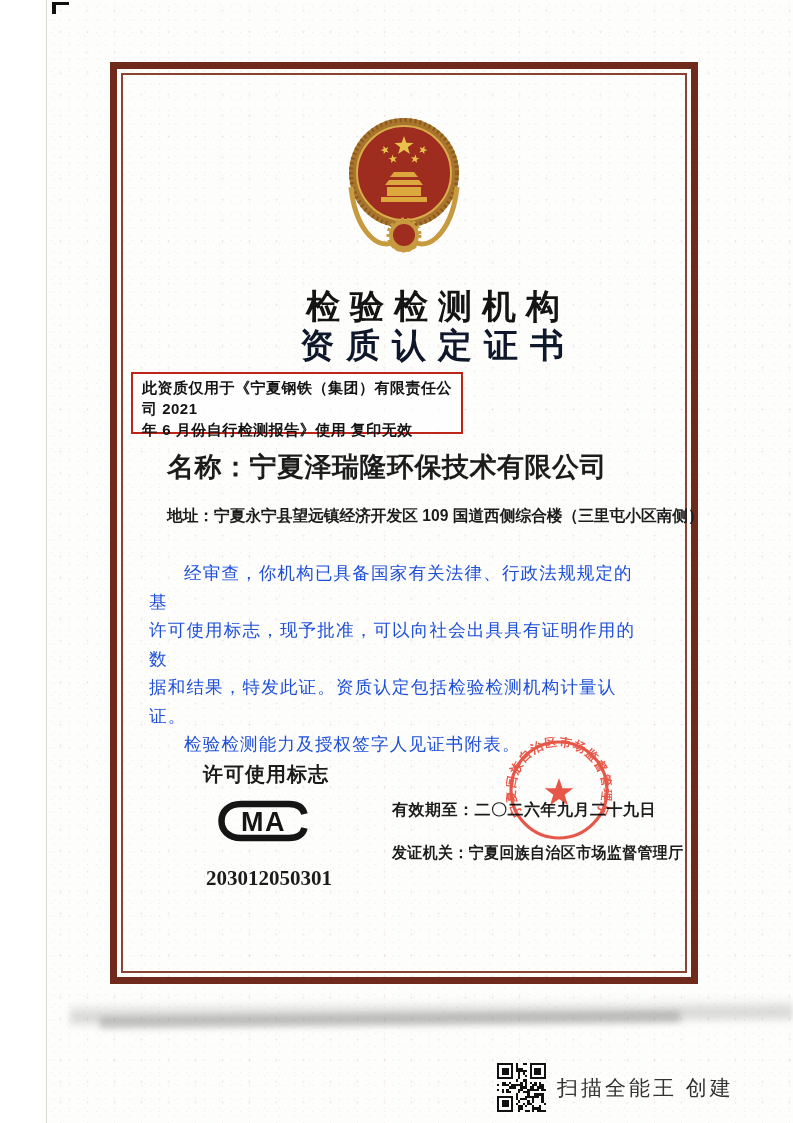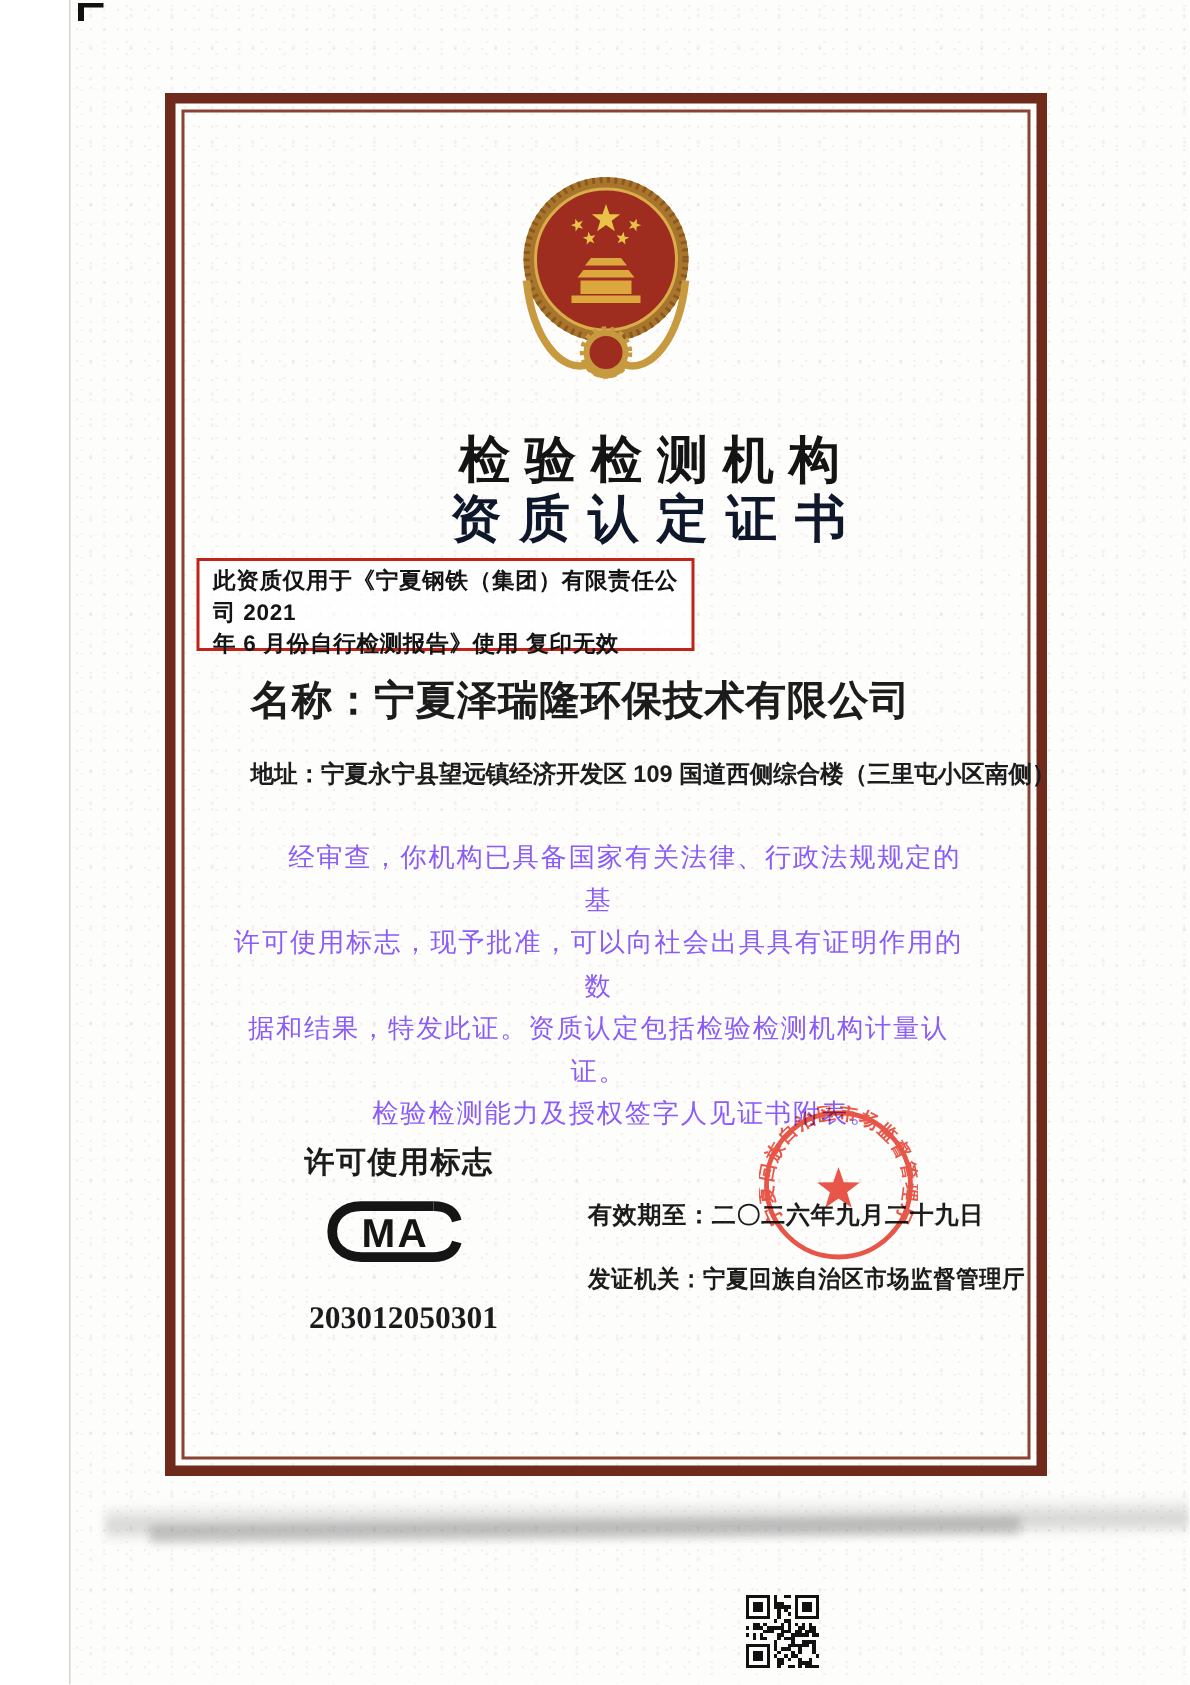--- a/index.html
+++ b/index.html
@@ -28,22 +28,22 @@
   .emblem{left:341px;top:117px;width:126px;height:143px;}
   .stamp-box{left:131px;top:372px;width:332px;height:62px;border:2px solid #bf2418;
     box-sizing:border-box;padding:3px 9px 0 9px;font-size:15px;font-weight:bold;
     line-height:21px;letter-spacing:0.5px;color:#141414;background:rgba(255,255,255,0.55);}
   .certno{left:462px;top:399px;font-size:17px;font-weight:bold;white-space:nowrap;}
   .certno .num{font-family:"Liberation Serif","DejaVu Serif",serif;font-size:19px;}
   .name-row{left:167px;top:449px;font-size:27px;font-weight:bold;letter-spacing:0.5px;white-space:nowrap;}
   .addr-row{left:167px;top:506px;font-size:16px;font-weight:bold;white-space:nowrap;
     transform:scaleX(0.98);transform-origin:left;}
   .body-block{left:149px;top:559px;width:500px;
-    font-family:Liberation Mono, monospace;
-    font-size:17.5px;line-height:28.5px;letter-spacing:1.2px;color:#8b5cf6;text-align:center;}
+    font-family:Liberation Sans, sans-serif;
+    font-size:17.5px;line-height:28.5px;letter-spacing:1.2px;color:#1d4ed8;}
   .body-block .indent{text-indent:2em;}
   .lic-label{left:203px;top:761px;font-size:20px;font-weight:bold;letter-spacing:1px;}
   .cma{left:215px;top:798px;width:100px;height:46px;}
   .lic-num{left:206px;top:866px;font-family:"Liberation Serif","DejaVu Serif",serif;
     font-size:21px;font-weight:bold;letter-spacing:0px;}
   .meta-row{left:392px;font-size:16px;font-weight:bold;white-space:nowrap;letter-spacing:0.5px;}
   .meta-issue{top:757px;}
   .meta-valid{top:800px;}
   .meta-auth{top:843px;transform:scaleX(0.93);transform-origin:left;}
   .seal{left:506px;top:737px;width:106px;height:106px;mix-blend-mode:multiply;opacity:0.88;}
@@ -275,14 +275,15 @@
       <rect x="18" y="19" width="1" height="1"></rect>
       <rect x="9" y="20" width="1" height="1"></rect>
       <rect x="12" y="20" width="1" height="1"></rect>
       <rect x="13" y="20" width="1" height="1"></rect>
       <rect x="15" y="20" width="1" height="1"></rect>
       <rect x="17" y="20" width="1" height="1"></rect>
       <rect x="18" y="20" width="1" height="1"></rect>
       <rect x="19" y="20" width="1" height="1"></rect>
       <rect x="20" y="20" width="1" height="1"></rect>
     </svg>
+  <div class="abs scan-caption">扫描全能王 创建</div>
 
 </div>
 
 </body></html>

